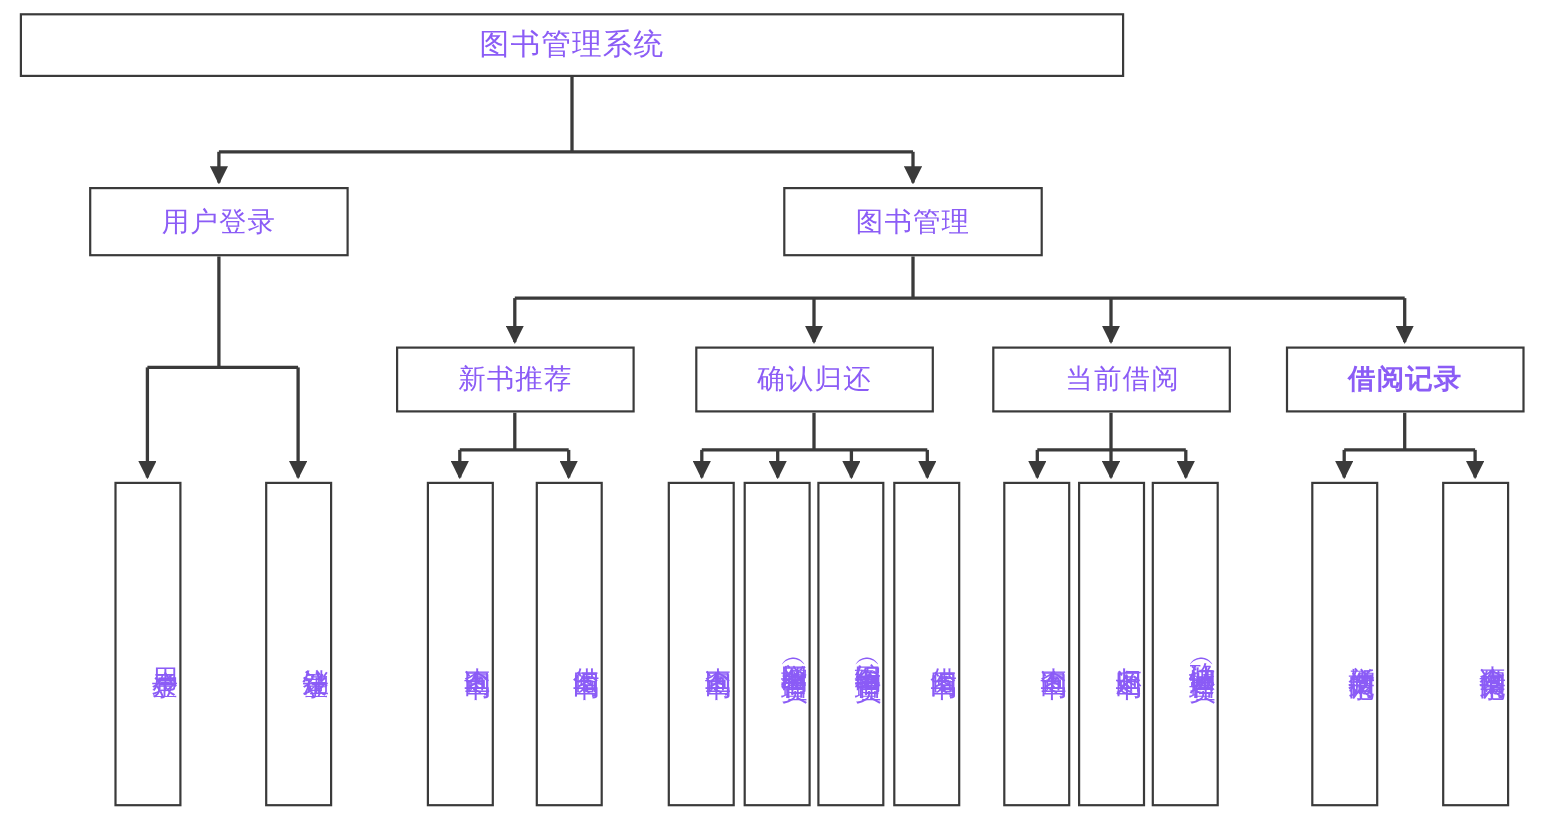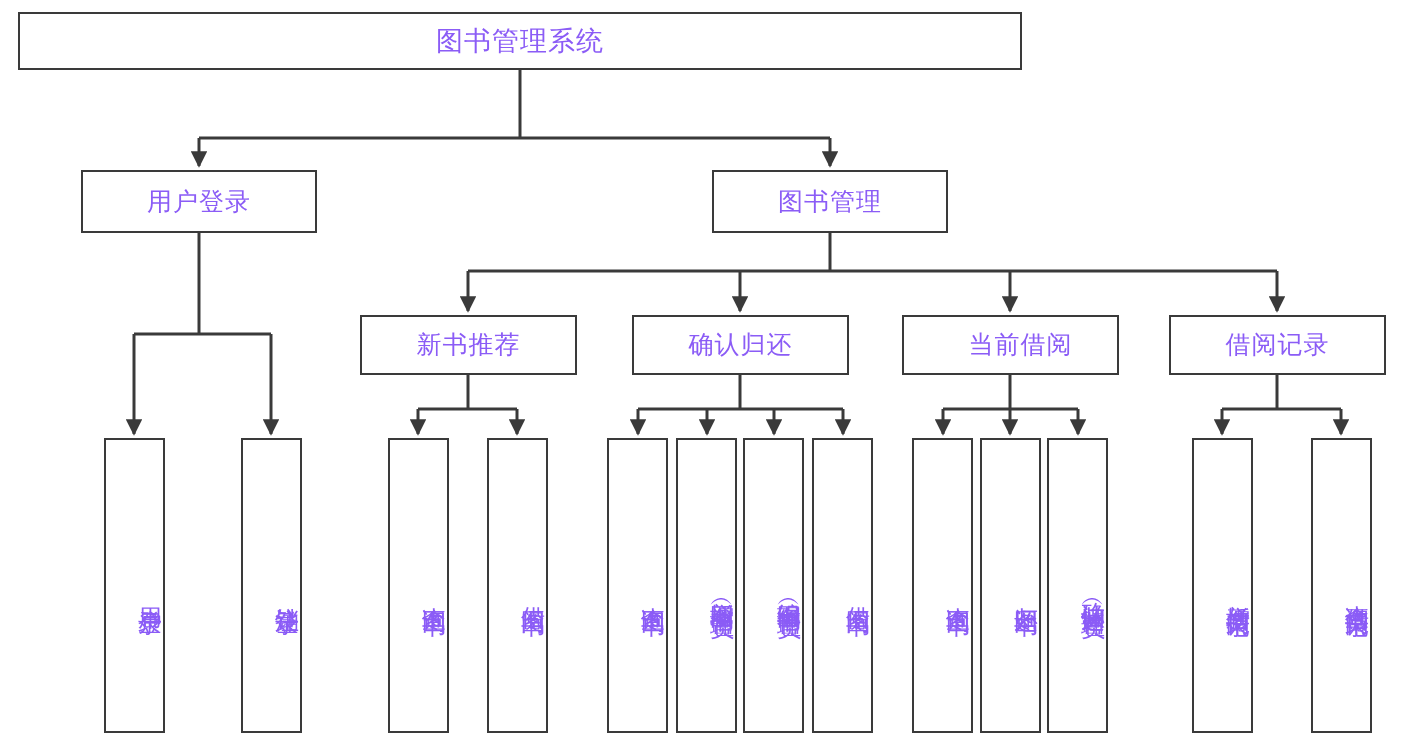--- a/index.html
+++ b/index.html
@@ -137,21 +137,21 @@
 
   <div class="node horiz" style="left:360px; top:315px; width:217px; height:60px;">
     <span>新书推荐</span>
   </div>
   <div class="node horiz" style="left:632px; top:315px; width:217px; height:60px;">
     <span>确认归还</span>
   </div>
   <div class="node horiz" style="left:902px; top:315px; width:217px; height:60px;padding-left:20px;">
     <span>当前借阅</span>
   </div>
-  <div class="node horiz" style="left:1169px; top:315px; width:217px; height:60px;">
+  <div class="node horiz" style="left:1169px; top:315px; width:217px; height:60px;font-weight:bold;">
     <span>借阅记录</span>
   </div>
 
   <div class="node vert" style="left:104px; top:438px; width:61px; height:295px;">
     <span class="vlabel">用户登录</span>
   </div>
   <div class="node vert" style="left:241px; top:438px; width:61px; height:295px;">
     <span class="vlabel">注销登录</span>
   </div>
 

